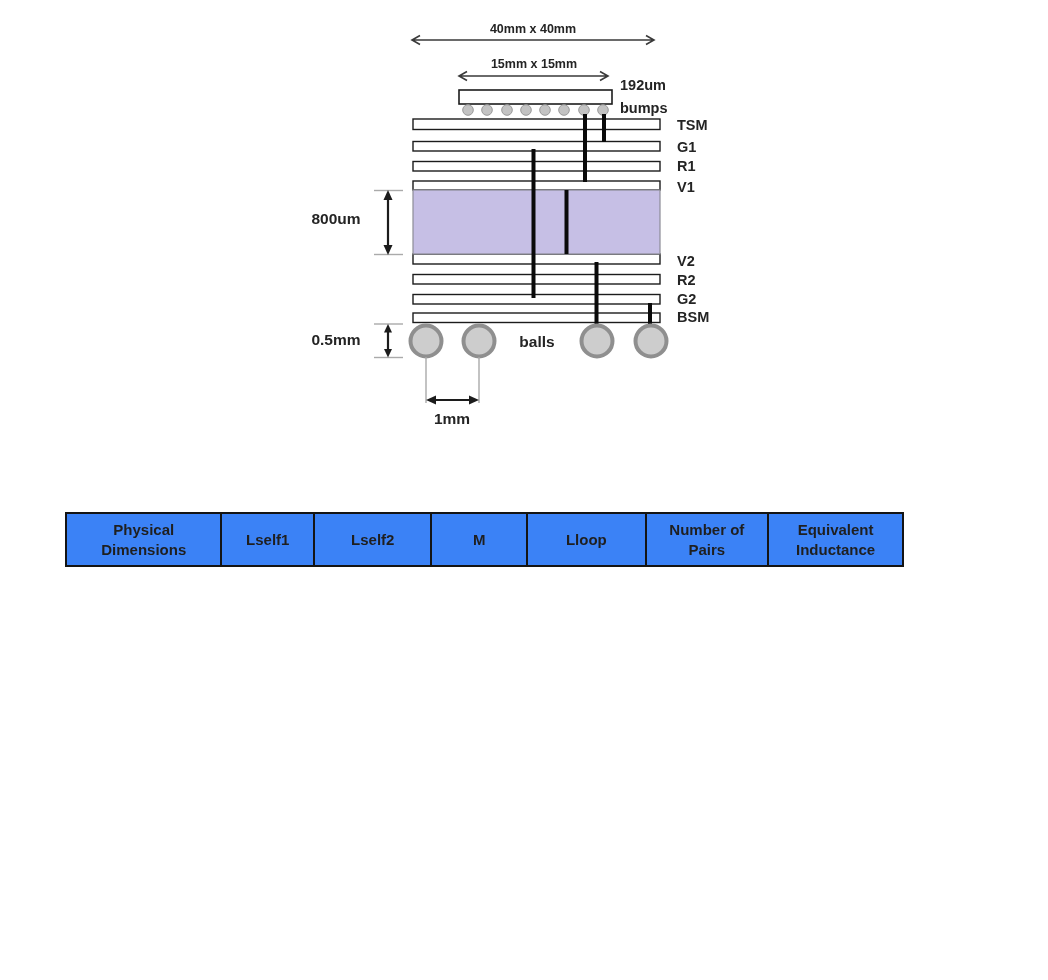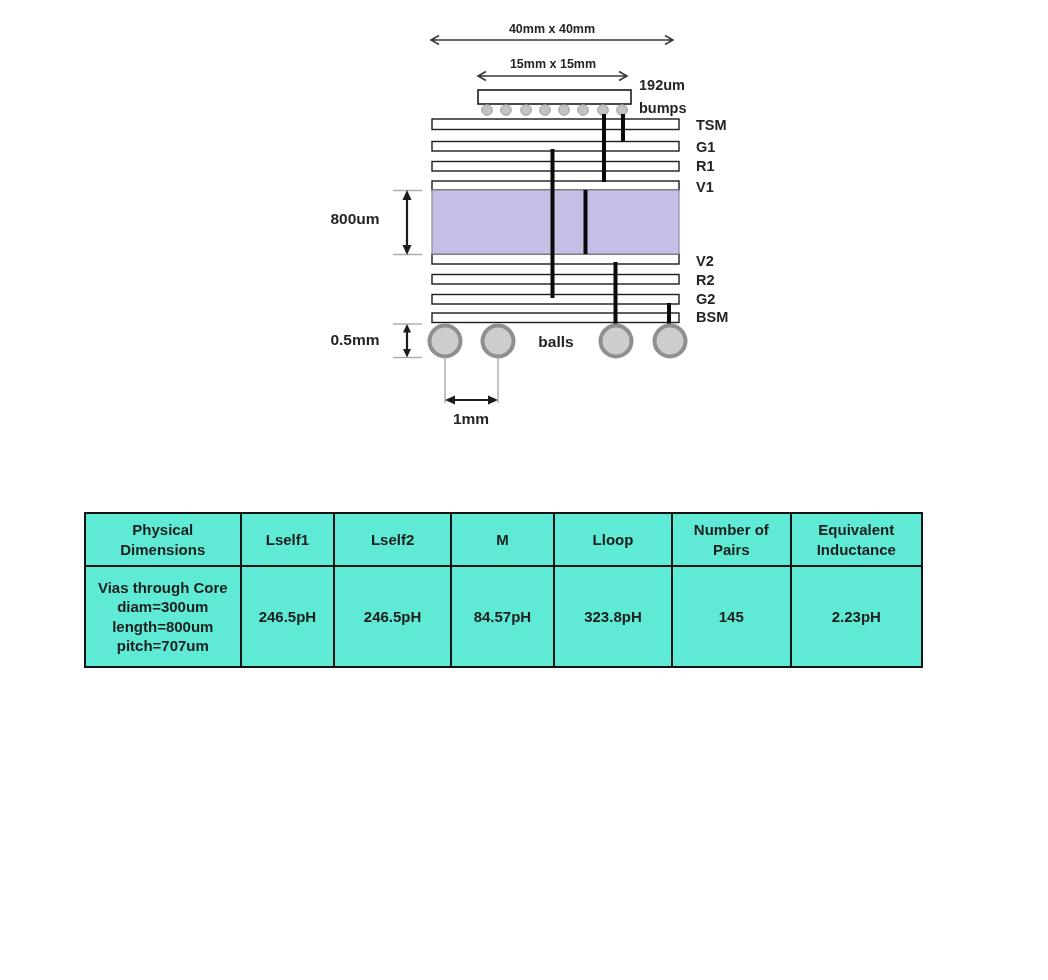--- a/index.html
+++ b/index.html
@@ -1,28 +1,28 @@
 <!DOCTYPE html>
 <html><head>
 <meta charset="utf-8">
 <style>
   html,body { margin:0; padding:0; background:#ffffff; }
   .page { position:relative; width:904px; height:980px; background:#ffffff; overflow:hidden;
-          font-family:"Liberation Sans", sans-serif;margin-left:19px; }
+          font-family:"Liberation Sans", sans-serif; }
 
   
   svg.diagram { position:absolute; left:0; top:0; }
   svg.diagram text { font-family:"Liberation Sans", sans-serif; font-weight:bold; fill:#242424; }
   .t-small { font-size:12.5px; }
   .t-med   { font-size:14.5px; }
   .t-big   { font-size:15.5px; }
 
   
   table.inductance { position:absolute; left:65px; top:512px; border-collapse:collapse; table-layout:fixed;
-                     background:#5eead4; }
+                     background:#3b82f6; }
   table.inductance th, table.inductance td {
       border:2.6px solid #141414;
       text-align:center; vertical-align:middle;
       font-weight:bold; font-size:15px; color:#1f1f1f;
       white-space:pre-line; line-height:1.3; padding:2px 4px;
       font-family:"Liberation Sans", sans-serif;
   }
 </style>
 </head>
 <body>
@@ -140,27 +140,15 @@
         <th>Lself2</th>
         <th>M</th>
         <th>Lloop</th>
         <th>Number of
 Pairs</th>
         <th>Equivalent
 Inductance</th>
       </tr>
     </thead>
     <tbody>
-      <tr style="height:101px">
-        <td>Vias through Core
-diam=300um
-length=800um
-pitch=707um</td>
-        <td>246.5pH</td>
-        <td>246.5pH</td>
-        <td>84.57pH</td>
-        <td>323.8pH</td>
-        <td>145</td>
-        <td>2.23pH</td>
-      </tr>
     </tbody>
   </table>
 </div>
 
 </body></html>

